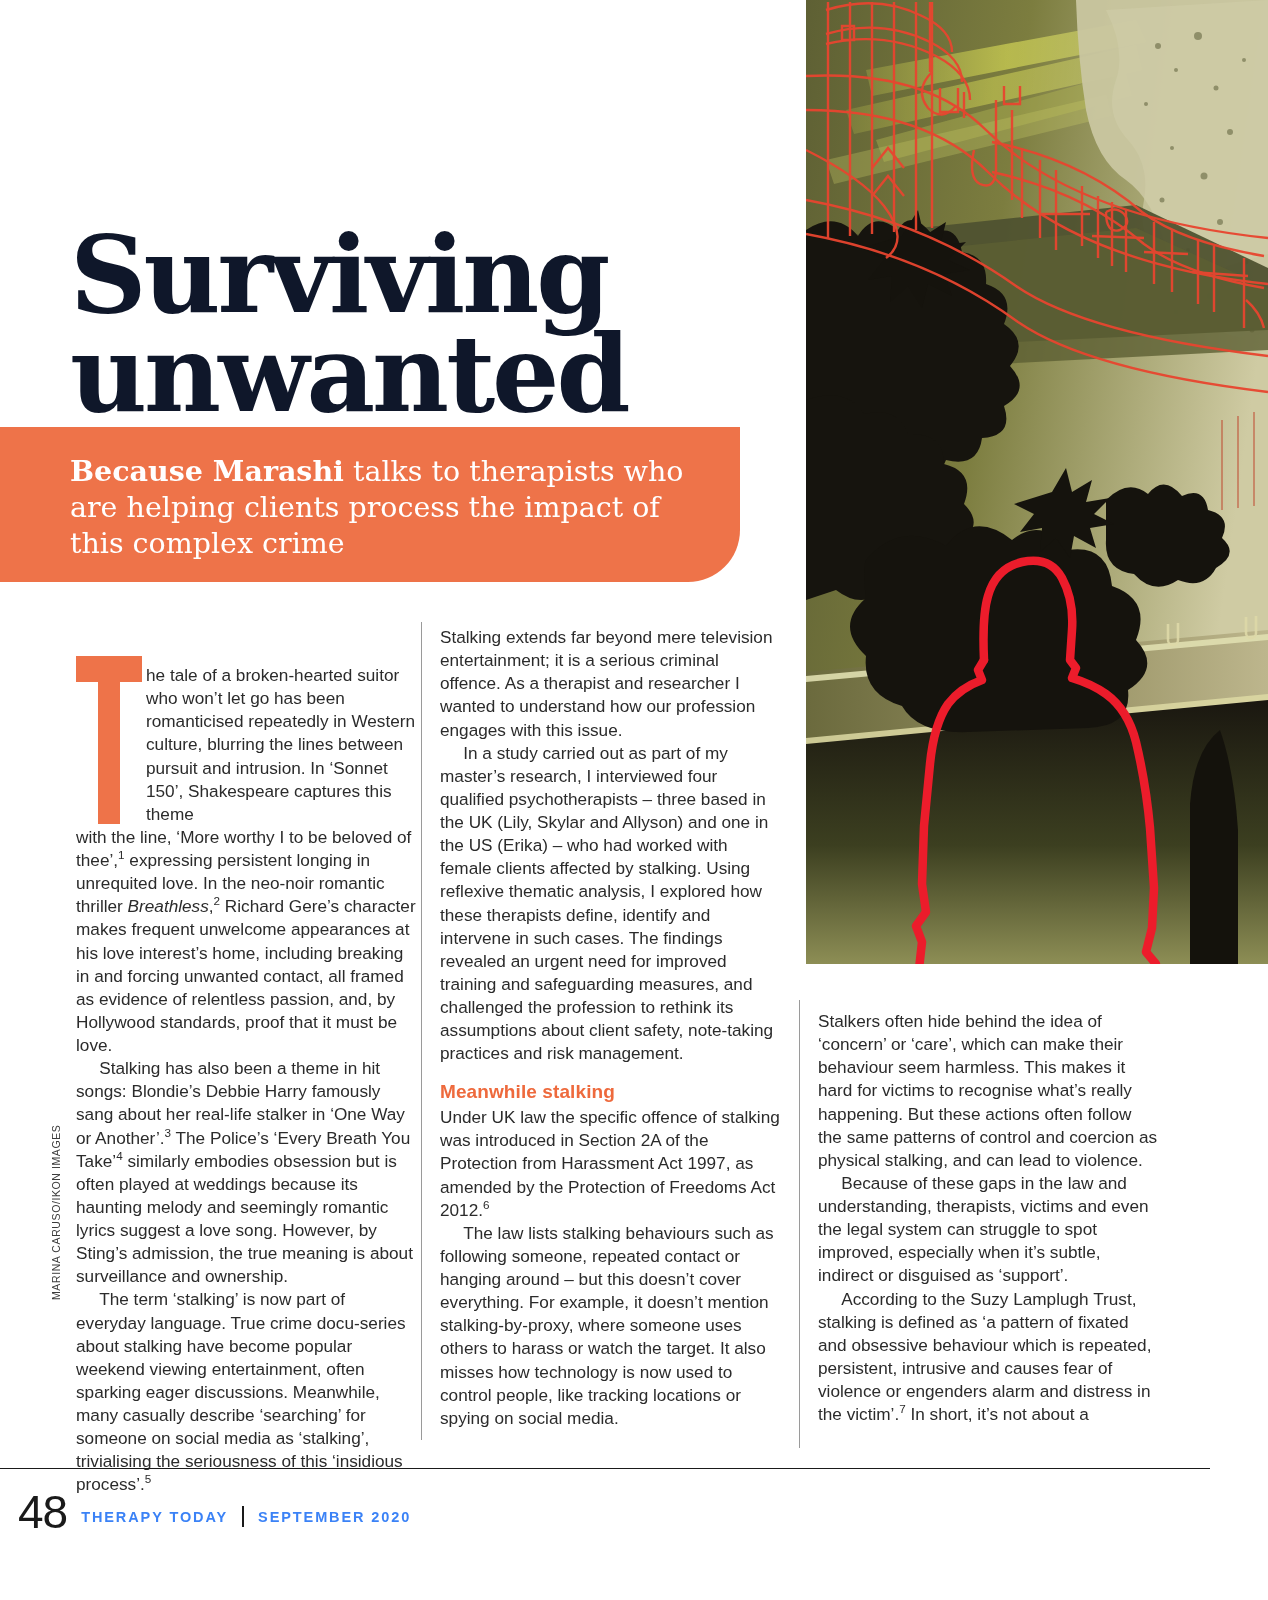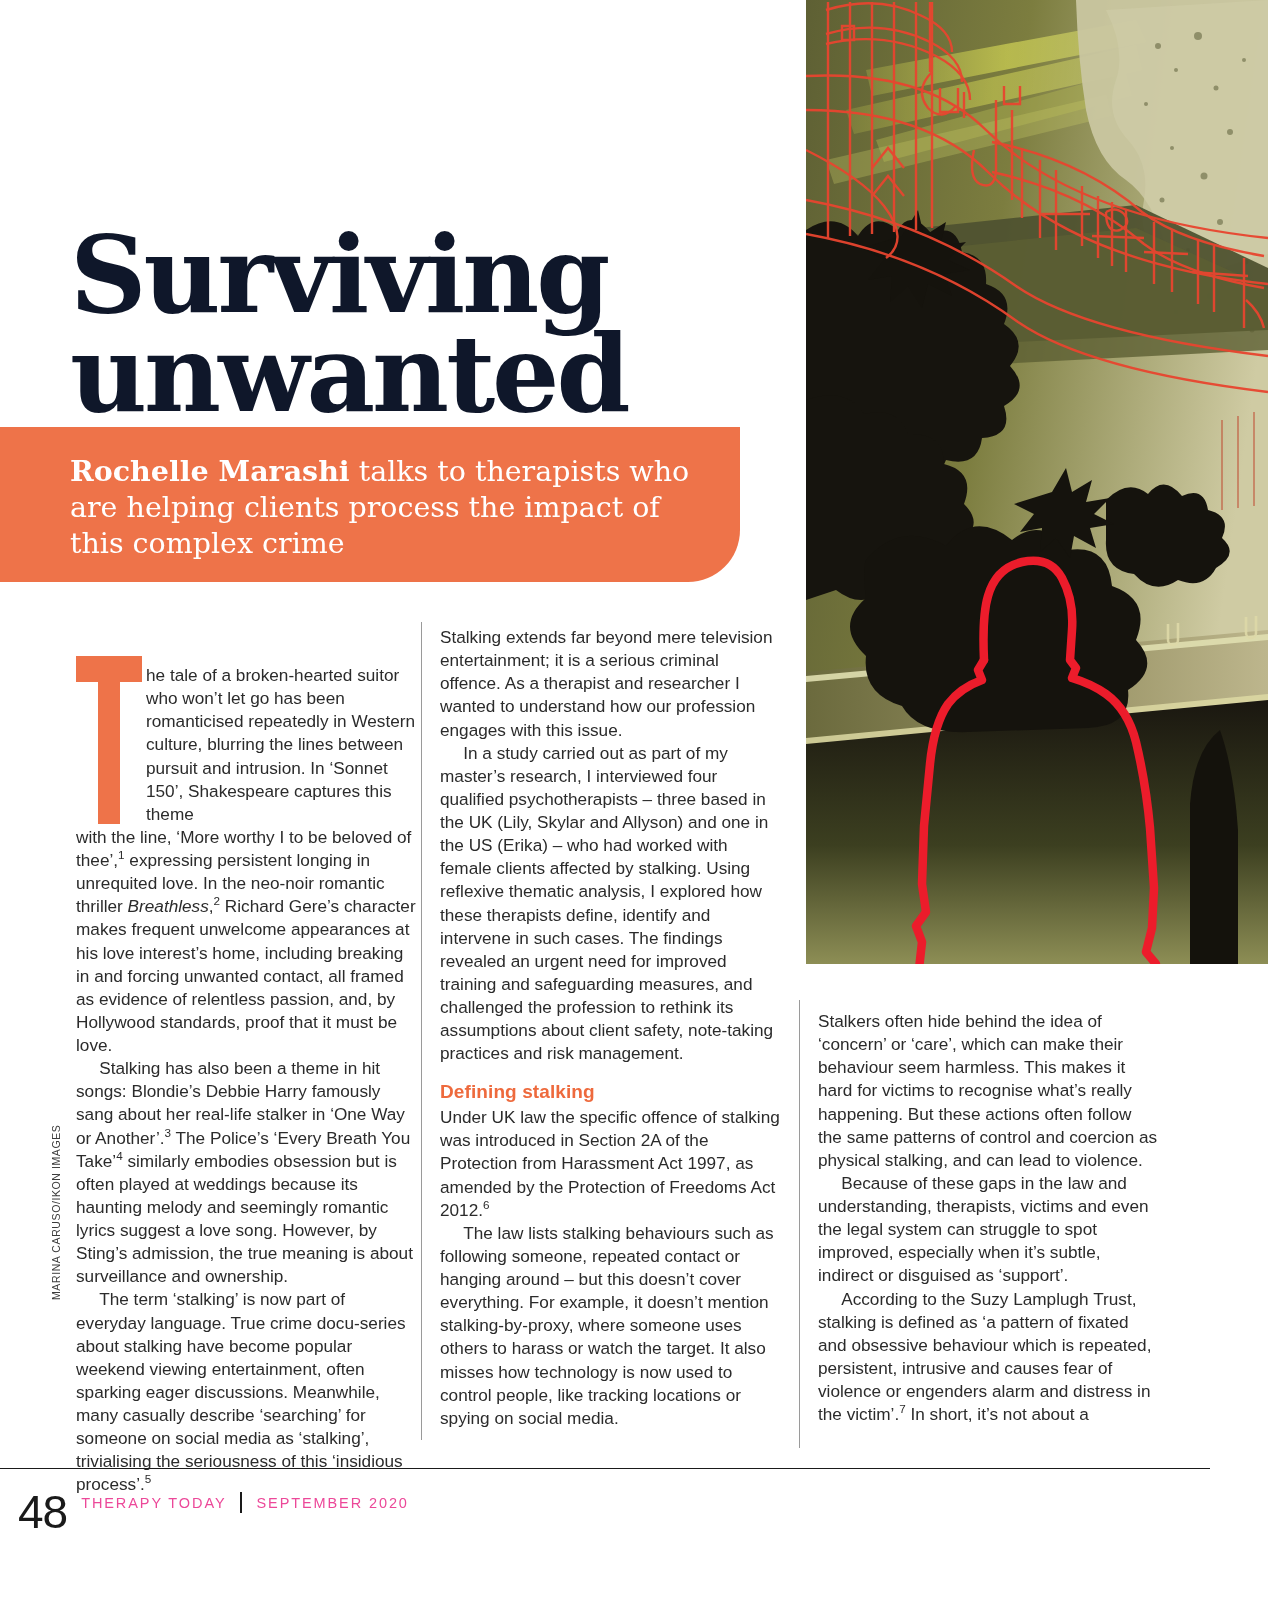--- a/index.html
+++ b/index.html
@@ -111,30 +111,30 @@
     font-family:"Liberation Sans", sans-serif;
   }
 
   
   .footer-rule {
     position:absolute; left:0; top:1468px;
     width:1210px; height:1px; background:#1a1a1a;
   }
   .footer {
     position:absolute; left:18px; top:1492px;
-    display:flex; align-items:flex-start; gap:14px;
+    display:flex; align-items:flex-end; gap:14px;
   }
   .folio {
     font-family:"Liberation Sans Narrow","Liberation Sans", sans-serif;
     font-size:46px; line-height:0.9; font-weight:400; color:#1a1a1a;
     letter-spacing:-1px;
   }
   .footer-text {
-    font-size:14.5px; letter-spacing:1.9px; color:#ec4899;
-    padding-bottom:6px; display:flex; align-items:center; gap:14px;
+    font-size:14.5px; letter-spacing:1.9px; color:#3b82f6;
+    padding-bottom:6px; display:flex; align-items:center; gap:14px;font-weight:bold;
   }
   .footer-sep { display:inline-block; width:2px; height:21px; background:#1a1a1a; }
 </style>
 </head>
 <body>
 
 <div class="page">
 
   <div class="artwork">
     <svg class="art-svg" viewBox="0 0 462 964" preserveAspectRatio="none">
@@ -314,21 +314,21 @@
     </svg>
   </div>
 
   <h1 class="headline">
     <span class="line">Surviving</span>
     <span class="line">unwanted</span>
   </h1>
 
   <div class="standfirst">
     <div class="standfirst-inner">
-      <b>Rochelle Marashi</b><span> talks to therapists who are helping clients process the impact of this complex crime</span>
+      <b>Because Marashi</b><span> talks to therapists who are helping clients process the impact of this complex crime</span>
     </div>
   </div>
 
   <div class="rule" id="rule1"></div>
   <div class="rule" id="rule2"></div>
 
   <div class="col" id="col1">
     <div class="dropcap">
       <svg width="66" height="168" viewBox="0 0 66 168">
         <rect x="0" y="0" width="66" height="26" fill="#ee7349"></rect>
@@ -339,21 +339,21 @@
         <p class="first-para" style="text-indent: 0px;">he tale of a broken-hearted suitor who won’t let go has been romanticised repeatedly in Western culture, blurring the lines between pursuit and intrusion. In ‘Sonnet 150’, Shakespeare captures this theme<span class="runback">with the line, ‘More worthy I to be beloved of thee’,<sup>1</sup> expressing persistent longing in unrequited love. In the neo-noir romantic thriller <i>Breathless</i>,<sup>2</sup> Richard Gere’s character makes frequent unwelcome appearances at his love interest’s home, including breaking in and forcing unwanted contact, all framed as evidence of relentless passion, and, by Hollywood standards, proof that it must be love.</span></p>
         <p>Stalking has also been a theme in hit songs: Blondie’s Debbie Harry famously sang about her real-life stalker in ‘One Way or Another’.<sup>3</sup> The Police’s ‘Every Breath You Take’<sup>4</sup> similarly embodies obsession but is often played at weddings because its haunting melody and seemingly romantic lyrics suggest a love song. However, by Sting’s admission, the true meaning is about surveillance and ownership.</p>
         <p>The term ‘stalking’ is now part of everyday language. True crime docu-series about stalking have become popular weekend viewing entertainment, often sparking eager discussions. Meanwhile, many casually describe ‘searching’ for someone on social media as ‘stalking’, trivialising the seriousness of this ‘insidious process’.<sup>5</sup></p>
       </div>
   </div>
 
   <div class="col" id="col2">
     <div>
         <p style="text-indent: 0px;">Stalking extends far beyond mere television entertainment; it is a serious criminal offence. As a therapist and researcher I wanted to understand how our profession engages with this issue.</p>
         <p>In a study carried out as part of my master’s research, I interviewed four qualified psychotherapists – three based in the UK (Lily, Skylar and Allyson) and one in the US (Erika) – who had worked with female clients affected by stalking. Using reflexive thematic analysis, I explored how these therapists define, identify and intervene in such cases. The findings revealed an urgent need for improved training and safeguarding measures, and challenged the profession to rethink its assumptions about client safety, note-taking practices and risk management.</p>
-        <h2 class="subhead">Defining stalking</h2>
+        <h2 class="subhead">Meanwhile stalking</h2>
         <p style="text-indent: 0px;">Under UK law the specific offence of stalking was introduced in Section 2A of the Protection from Harassment Act 1997, as amended by the Protection of Freedoms Act 2012.<sup>6</sup></p>
         <p>The law lists stalking behaviours such as following someone, repeated contact or hanging around – but this doesn’t cover everything. For example, it doesn’t mention stalking-by-proxy, where someone uses others to harass or watch the target. It also misses how technology is now used to control people, like tracking locations or spying on social media.</p>
       </div>
   </div>
 
   <div class="col" id="col3">
     <div>
         <p>Stalkers often hide behind the idea of ‘concern’ or ‘care’, which can make their behaviour seem harmless. This makes it hard for victims to recognise what’s really happening. But these actions often follow the same patterns of control and coercion as physical stalking, and can lead to violence.</p>
         <p>Because of these gaps in the law and understanding, therapists, victims and even the legal system can struggle to spot improved, especially when it’s subtle, indirect or disguised as ‘support’.</p>
         <p>According to the Suzy Lamplugh Trust, stalking is defined as ‘a pattern of fixated and obsessive behaviour which is repeated, persistent, intrusive and causes fear of violence or engenders alarm and distress in the victim’.<sup>7</sup> In short, it’s not about a</p>

